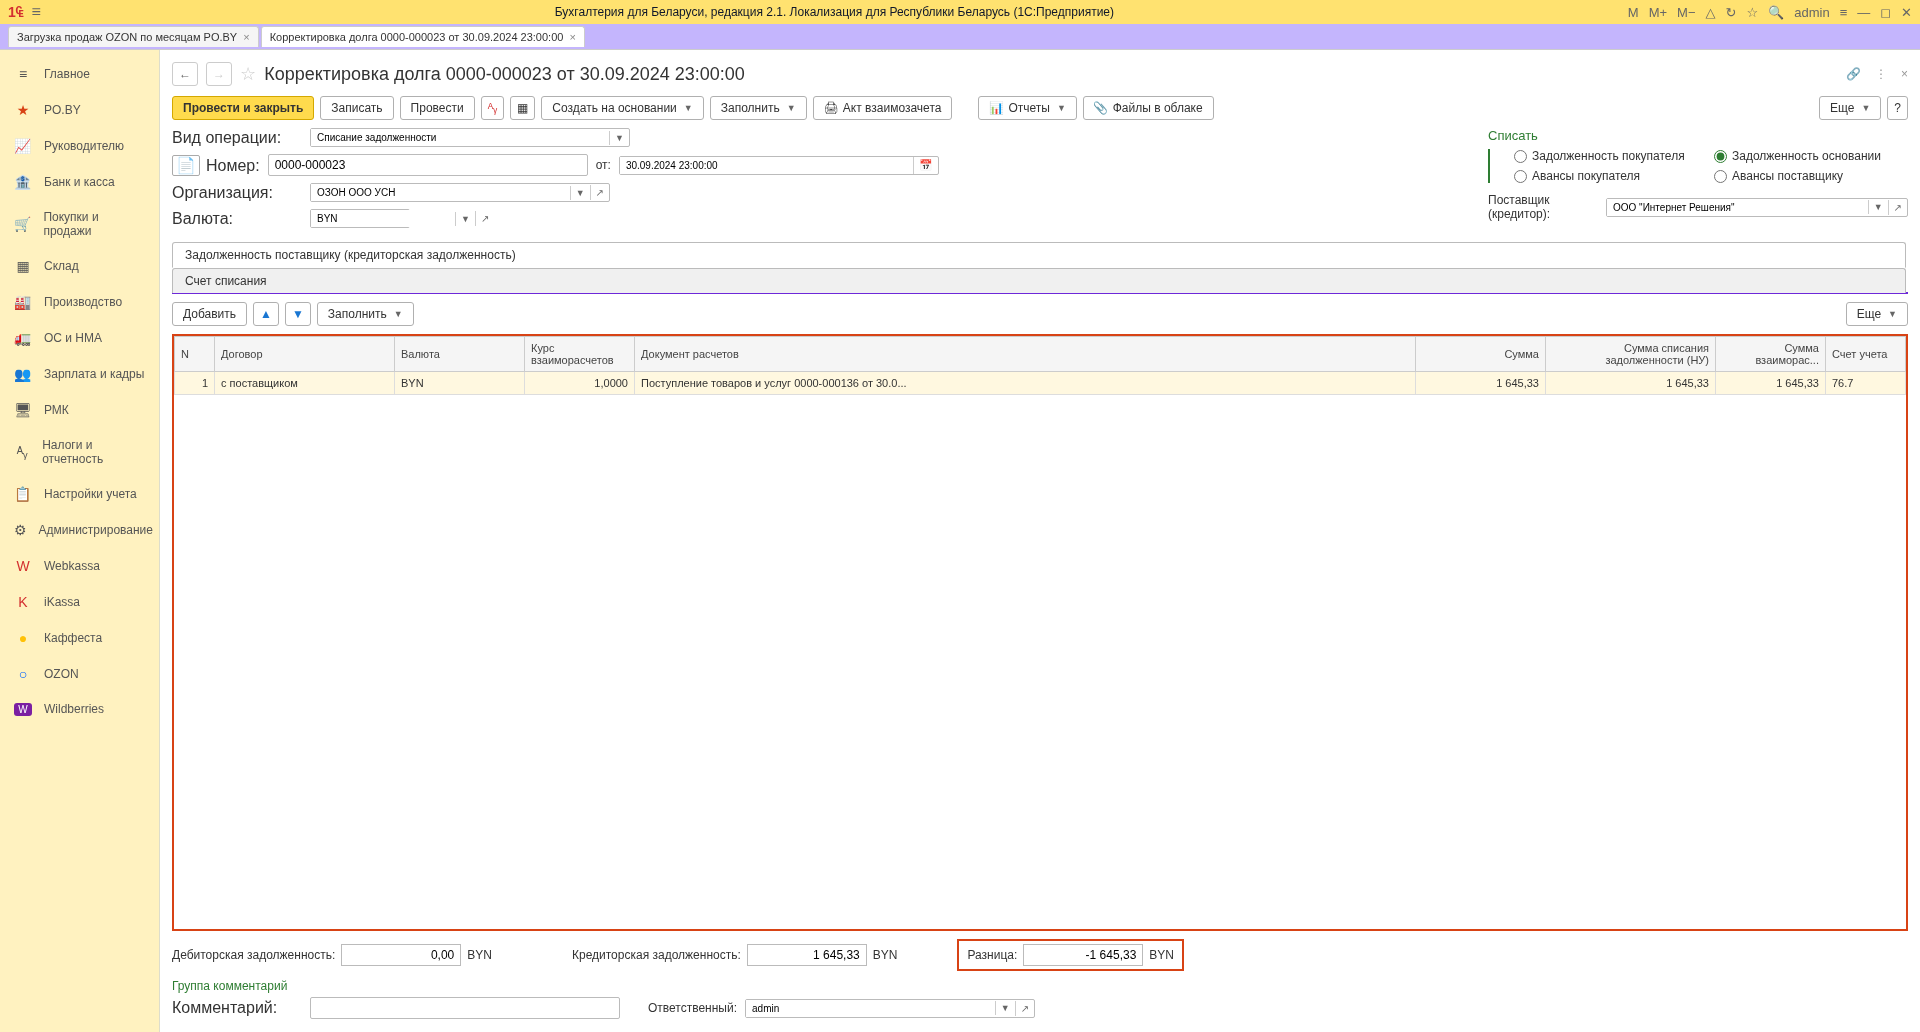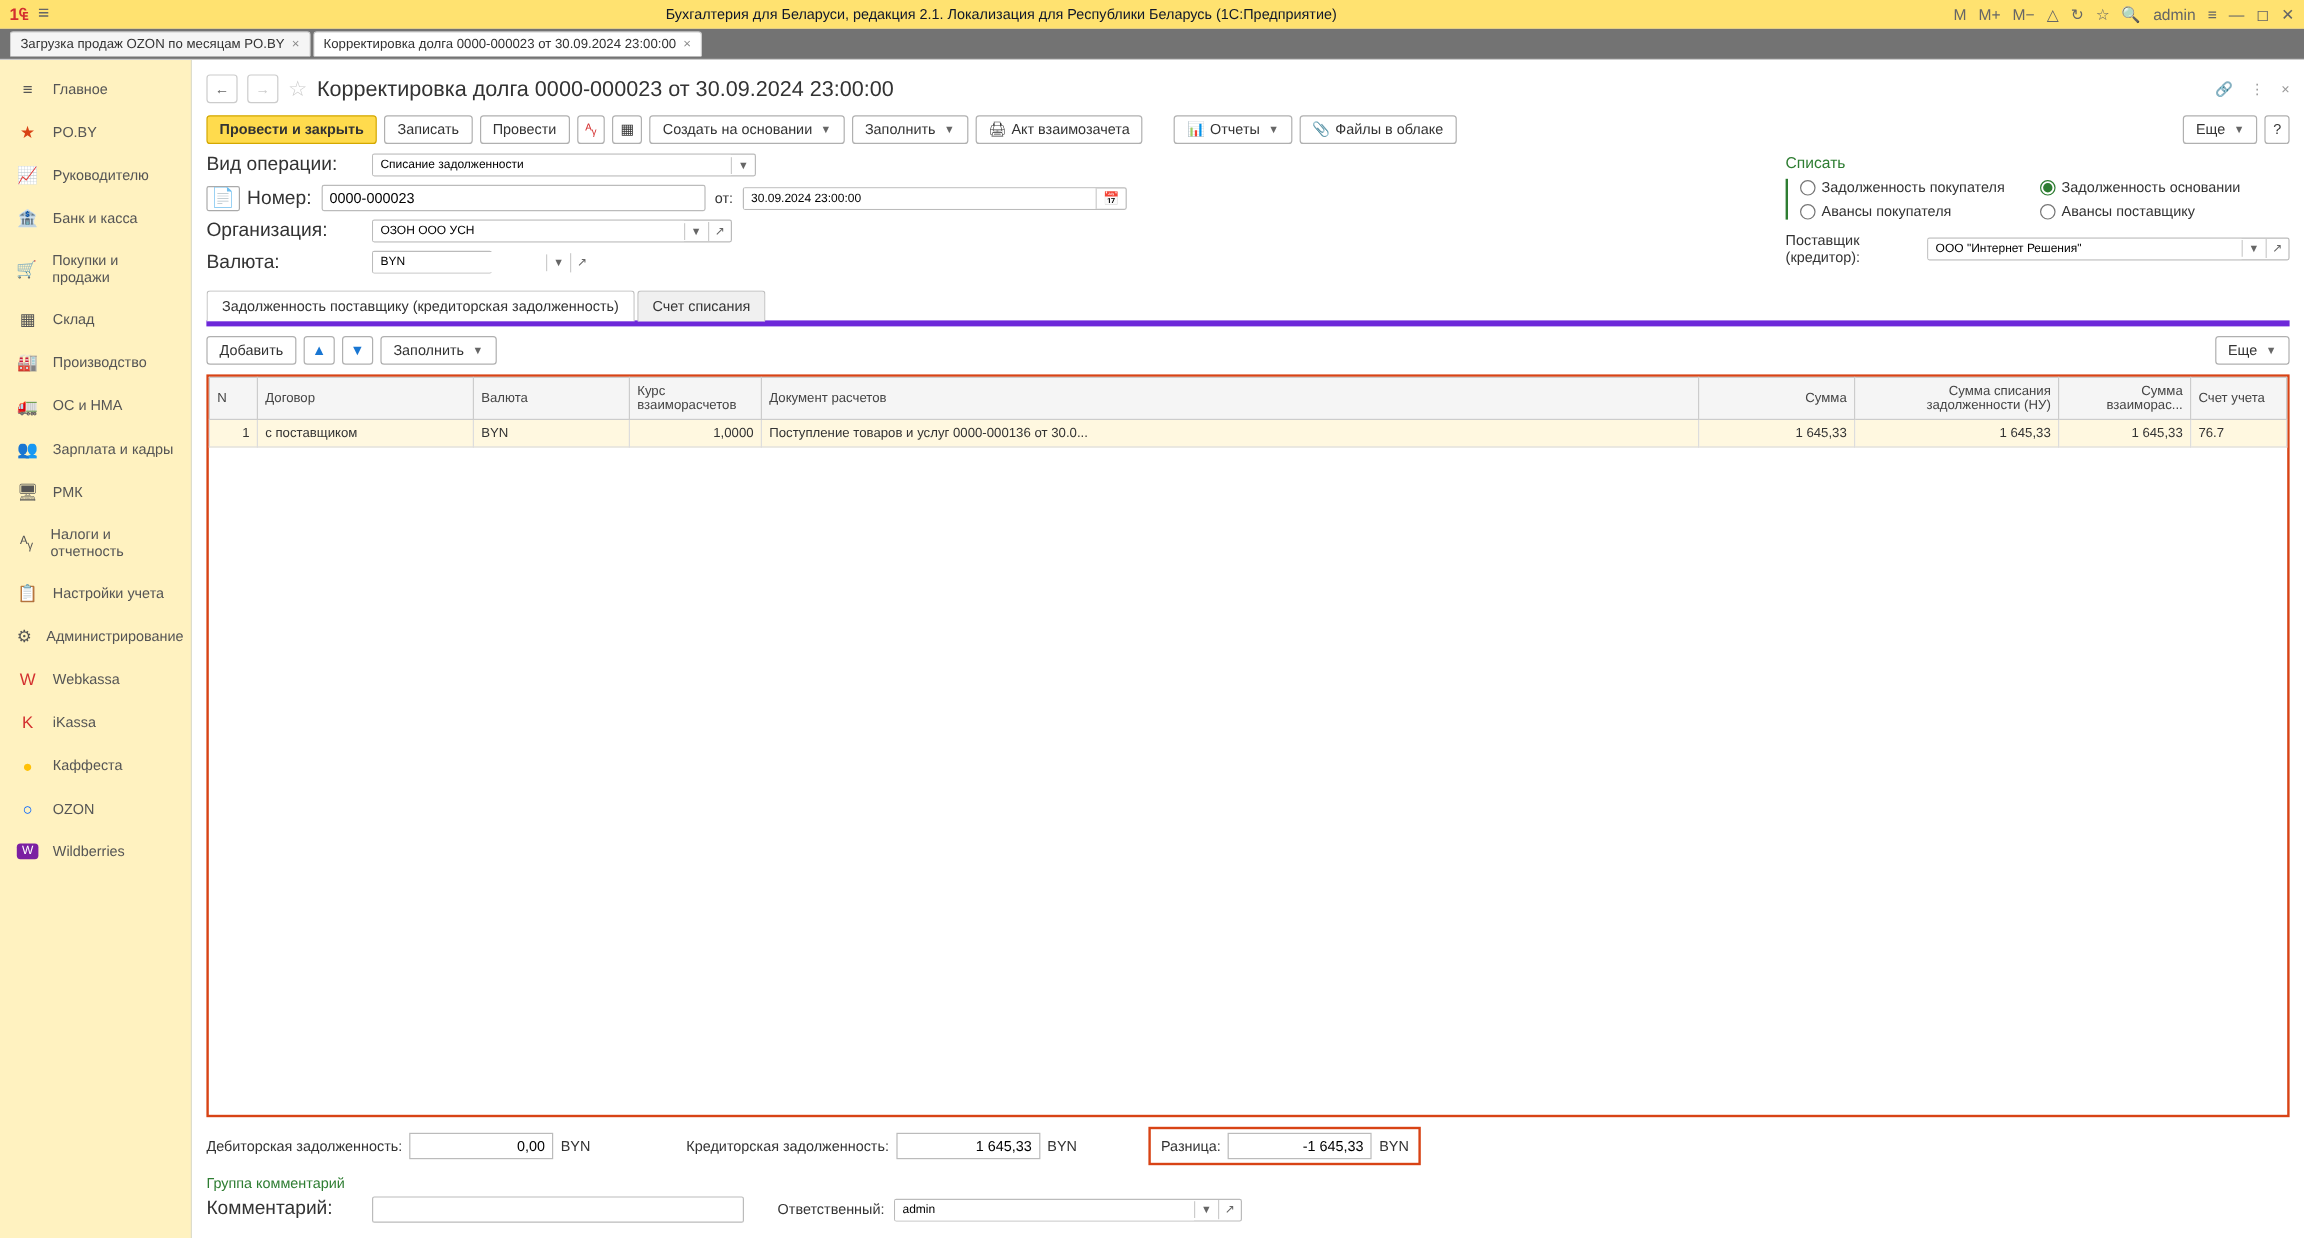--- a/index.html
+++ b/index.html
@@ -3,21 +3,21 @@
 <meta charset="utf-8">
 <style>
 * { box-sizing: border-box; margin: 0; padding: 0; }
 body { font-family: Arial, sans-serif; font-size: 12px; background: #fff; color: #333; }
 .titlebar { background: #ffe270; height: 24px; display: flex; align-items: center; padding: 0 8px; gap: 8px; }
 .titlebar .logo { color: #d32f2f; font-weight: bold; font-size: 14px; }
 .titlebar .hamburger { cursor: pointer; color: #666; font-size: 16px; }
 .titlebar .title { color: #0f172a; font-size: 12px; flex: 1; text-align: center; }
 .titlebar .right-icons { display: flex; gap: 10px; align-items: center; color: #666; }
 .titlebar .right-icons span { cursor: pointer; font-size: 13px; }
-.tabs { background: #737373; height: 26px; display: flex; align-items: center; padding: 0 8px; gap: 0; border-bottom: 1px solid #ccc; }
+.tabs { background: #c4b5fd; height: 26px; display: flex; align-items: center; padding: 0 8px; gap: 0; border-bottom: 1px solid #ccc; }
 .tab { background: #f5f5f5; border: 1px solid #ccc; border-bottom: none; padding: 4px 8px; font-size: 11px; display: flex; align-items: center; gap: 6px; cursor: pointer; margin-right: 2px; border-radius: 3px 3px 0 0; }
 .tab.active { background: #fff; }
 .tab .close { color: #888; font-size: 11px; cursor: pointer; }
 .layout { display: flex; height: calc(100vh - 50px); }
 .sidebar { width: 160px; background: #fff2c0; border-right: 1px solid #ddc; padding: 6px 0; }
 .sidebar-item { display: flex; align-items: center; gap: 12px; padding: 10px 14px; cursor: pointer; color: #555; font-size: 12px; }
 .sidebar-item .icon { width: 18px; text-align: center; font-size: 14px; }
 .content { flex: 1; display: flex; flex-direction: column; padding: 6px 12px; overflow: hidden; }
 .doc-header { display: flex; align-items: center; gap: 8px; padding: 6px 0; }
 .nav-btn { width: 26px; height: 24px; border: 1px solid #ccc; background: #fff; border-radius: 3px; cursor: pointer; display: inline-flex; align-items: center; justify-content: center; color: #666; }
@@ -35,24 +35,24 @@
 .form-right { width: 420px; }
 .form-row { display: flex; align-items: center; gap: 8px; margin-bottom: 7px; }
 .form-label { width: 130px; color: #333; font-size: 16px; }
 .input { border: 1px solid #bbb; padding: 3px 6px; font-size: 12px; background: #fff; border-radius: 2px; }
 .input.combo { display: flex; align-items: center; padding: 0; }
 .input.combo input { border: none; padding: 3px 6px; flex: 1; font-size: 10px; outline: none; }
 .input.combo .dd-btn { border-left: 1px solid #ccc; padding: 2px 5px; cursor: pointer; color: #666; font-size: 9px; }
 .input.combo .ext-btn { border-left: 1px solid #ccc; padding: 2px 5px; cursor: pointer; color: #666; font-size: 10px; }
 .green-label { color: #2e7d32; font-size: 13px; margin-bottom: 6px; display: block; }
 .radio-grid { border-left: 2px solid #2e7d32; padding-left: 10px; }
-.radio-row { display: flex; gap: 20px; margin-bottom: 6px; }
+.radio-row { display: flex; gap: 20px; margin-bottom: 6px; justify-content: center; }
 .radio-item { display: flex; align-items: center; gap: 5px; width: 180px; }
 .radio-item input { accent-color: #2e7d32; }
-.subtabs { display: flex; border-bottom: 5px solid #6d28d9; margin-top: 6px; }
+.subtabs { display: flex; border-bottom: 2px solid #6d28d9; margin-top: 6px; flex-direction: column; }
 .subtab { padding: 5px 12px; border: 1px solid #bbb; border-bottom: none; background: #f0f0f0; cursor: pointer; font-size: 12px; margin-right: 2px; border-radius: 3px 3px 0 0; position: relative; top: 1px; }
 .subtab.active { background: #fff; border-bottom: 1px solid #fff; }
 .table-toolbar { display: flex; gap: 6px; padding: 8px 0; align-items: flex-end; }
 .table-wrap { border: 2px solid #d84315; flex: 1; position: relative; background: #fff; }
 .table { width: 100%; border-collapse: collapse; font-size: 11px; }
 .table th { background: #f5f5f5; border: 1px solid #ccc; padding: 5px 6px; text-align: left; font-weight: normal; color: #444; }
 .table td { border: 1px solid #ddd; padding: 5px 6px; background: #fff8e0; }
 .table td.num { text-align: right; }
 .bottom-row { display: flex; gap: 20px; align-items: center; padding: 8px 0 4px; font-size: 12px; }
 .bottom-field { display: flex; align-items: center; gap: 6px; }

